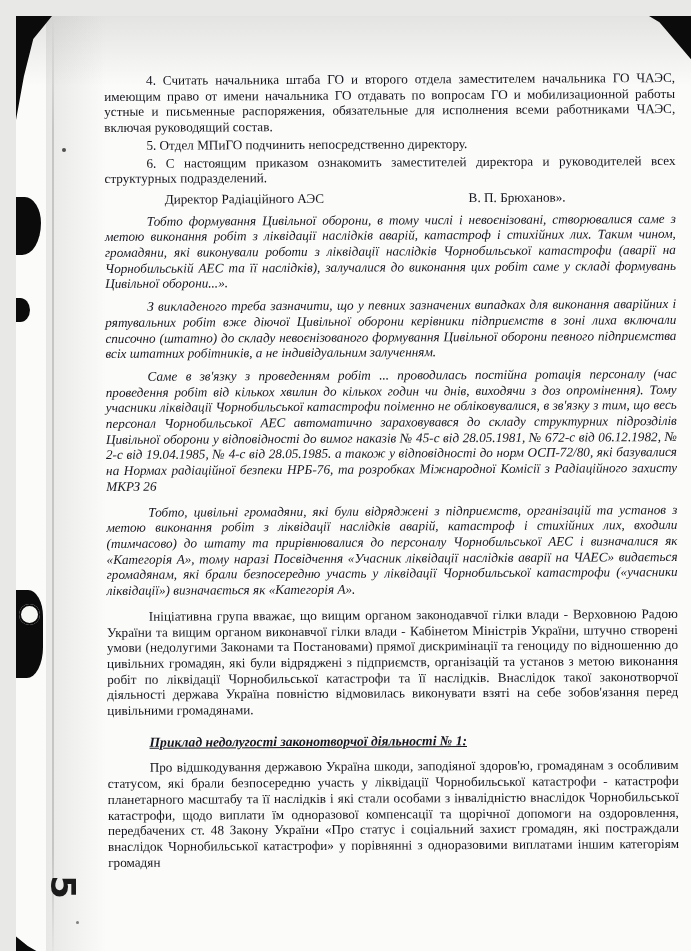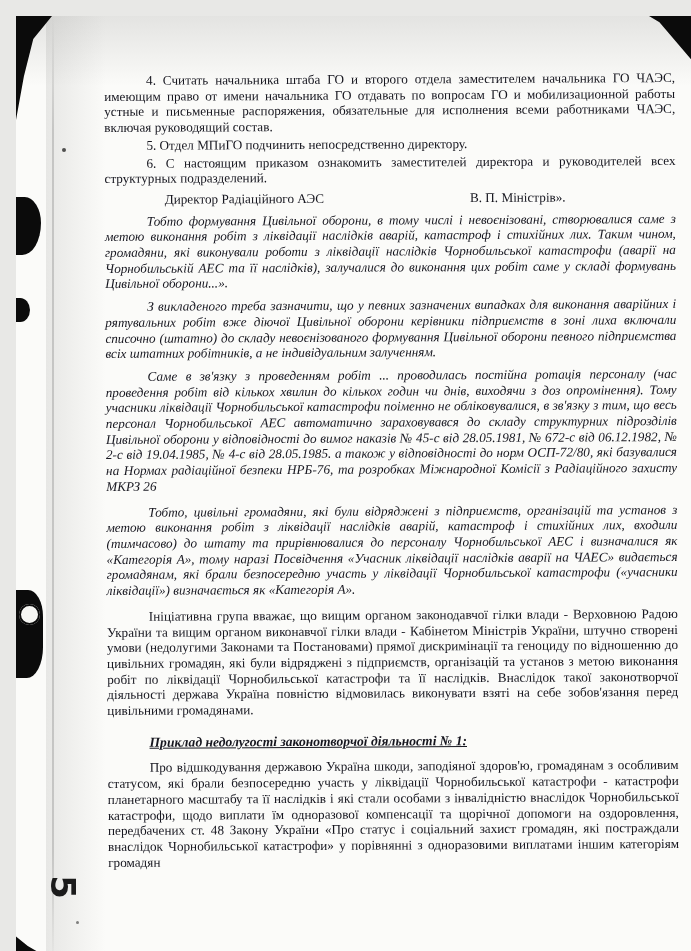--- a/index.html
+++ b/index.html
@@ -126,21 +126,21 @@
   <div class="scan-line"></div>
 
   <div class="text-block">
 
     <p class="para">4. Считать начальника штаба ГО и второго отдела заместителем начальника ГО ЧАЭС, имеющим право от имени начальника ГО отдавать по вопросам ГО и мобилизационной работы устные и письменные распоряжения, обязательные для исполнения всеми работниками ЧАЭС, включая руководящий состав.</p>
     <p class="para">5. Отдел МПиГО подчинить непосредственно директору.</p>
     <p class="para">6. С настоящим приказом ознакомить заместителей директора и руководителей всех структурных подразделений.</p>
 
     <div class="signature-line">
       <span>Директор Радіаційного АЭС</span>
-      <span>В. П. Міністрів».</span>
+      <span>В. П. Брюханов».</span>
     </div>
 
     <p class="para italic">Тобто формування Цивільної оборони, в тому числі і невоєнізовані, створювалися саме з метою виконання робіт з ліквідації наслідків аварій, катастроф і стихійних лих. Таким чином, громадяни, які виконували роботи з ліквідації наслідків Чорнобильської катастрофи (аварії на Чорнобильській АЕС та її наслідків), залучалися до виконання цих робіт саме у складі формувань Цивільної оборони...».</p>
     <p class="para italic">З викладеного треба зазначити, що у певних зазначених випадках для виконання аварійних і рятувальних робіт вже діючої Цивільної оборони керівники підприємств в зоні лиха включали списочно (штатно) до складу невоєнізованого формування Цивільної оборони певного підприємства всіх штатних робітників, а не індивідуальним залученням.</p>
     <p class="para italic">Саме в зв'язку з проведенням робіт ... проводилась постійна ротація персоналу (час проведення робіт від кількох хвилин до кількох годин чи днів, виходячи з доз опромінення). Тому учасники ліквідації Чорнобильської катастрофи поіменно не обліковувалися, в зв'язку з тим, що весь персонал Чорнобильської АЕС автоматично зараховувався до складу структурних підрозділів Цивільної оборони у відповідності до вимог наказів № 45-с від 28.05.1981, № 672-с від 06.12.1982, № 2-с від 19.04.1985, № 4-с від 28.05.1985. а також у відповідності до норм ОСП-72/80, які базувалися на Нормах радіаційної безпеки НРБ-76, та розробках Міжнародної Комісії з Радіаційного захисту МКРЗ 26</p>
     <p class="para italic gap-top">Тобто, цивільні громадяни, які були відряджені з підприємств, організацій та установ з метою виконання робіт з ліквідації наслідків аварій, катастроф і стихійних лих, входили (тимчасово) до штату та прирівнювалися до персоналу Чорнобильської АЕС і визначалися як «Категорія А», тому наразі Посвідчення «Учасник ліквідації наслідків аварії на ЧАЕС» видається громадянам, які брали безпосередню участь у ліквідації Чорнобильської катастрофи («учасники ліквідації») визначається як «Категорія А».</p>
 
     <p class="para gap-top">Ініціативна група вважає, що вищим органом законодавчої гілки влади - Верховною Радою України та вищим органом виконавчої гілки влади - Кабінетом Міністрів України, штучно створені умови (недолугими Законами та Постановами) прямої дискримінації та геноциду по відношенню до цивільних громадян, які були відряджені з підприємств, організацій та установ з метою виконання робіт по ліквідації Чорнобильської катастрофи та її наслідків. Внаслідок такої законотворчої діяльності держава Україна повністю відмовилась виконувати взяті на себе зобов'язання перед цивільними громадянами.</p>
 
     <h3 class="heading">Приклад недолугості законотворчої діяльності № 1:</h3>

